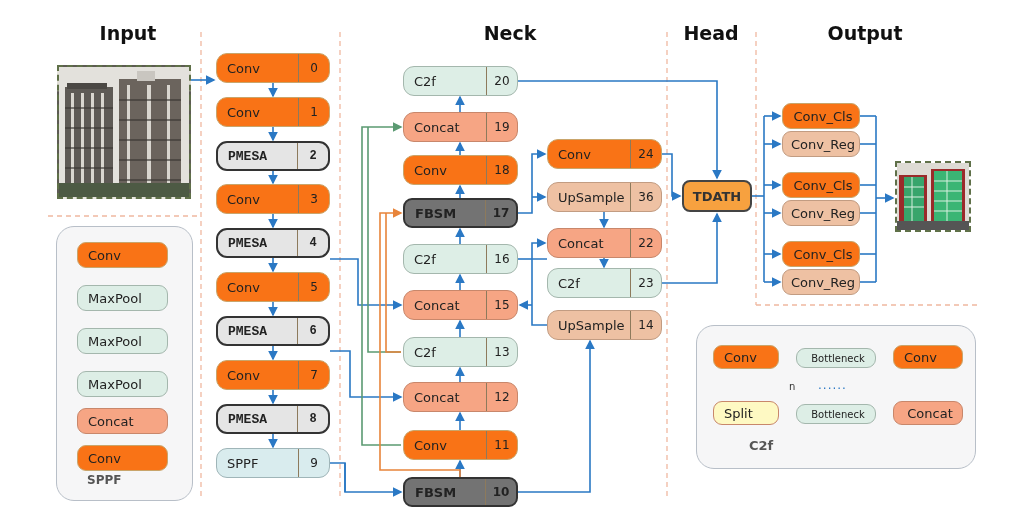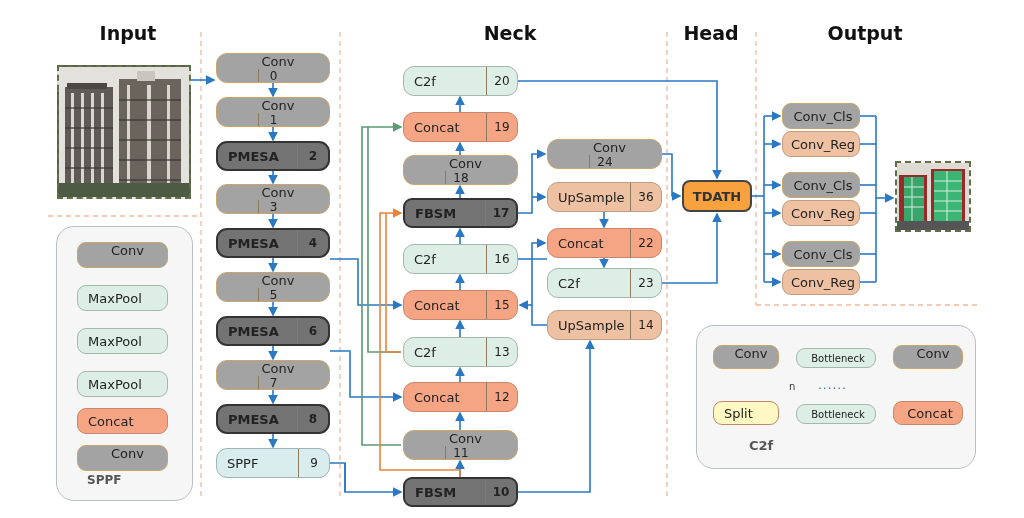--- a/index.html
+++ b/index.html
@@ -5,24 +5,24 @@
   html,body{margin:0;padding:0;background:#fff;}
   body{width:1024px;height:518px;position:relative;overflow:hidden;font-family:"DejaVu Sans","Liberation Sans",sans-serif;}
   #canvas{position:absolute;left:0;top:0;width:1024px;height:424px;}
   .hdr{position:absolute;font-weight:bold;font-size:19px;color:#111;text-align:center;}
   .blk{position:absolute;box-sizing:border-box;border:1px solid #b79a6a;border-radius:11px;display:flex;align-items:center;font-size:13px;color:#222;overflow:hidden;}
   .blk .nm{flex:1;padding-left:10px;white-space:nowrap;}
   .blk .ix{width:30px;height:100%;border-left:1px solid #8d7a5c;display:flex;align-items:center;justify-content:center;font-size:12px;}
   .blk.bold{border:2px solid #333;font-weight:bold;}
   .sblk{position:absolute;box-sizing:border-box;border:1px solid #b5a07a;border-radius:9px;display:flex;align-items:center;font-size:13px;color:#222;padding-left:10px;}
   .sblk.c{justify-content:center;padding-left:4px;}
-  .conv{background:#a3a3a3;border-color:#c9a56b;flex-direction:column;}
+  .conv{background:#f97316;border-color:#c9a56b;}
   .c2f{background:#ddeee6;border-color:#a4b7ad;}
   .concat{background:#f6a584;border-color:#c8876b;}
-  .pmesa{background:#737373;}
+  .pmesa{background:#e5e5e5;font-family:Liberation Mono, monospace;}
   .ups{background:#eec1a3;border-color:#c29c82;}
   .fbsm{background:#737373;border-radius:9px;}
   .sppf{background:#d9ecee;border-color:#9fb5b8;}
   .panel{position:absolute;box-sizing:border-box;border:1px solid #b8bfc8;border-radius:18px;background:#f6f6f7;}
   .panel-label{position:absolute;font-weight:bold;font-size:12px;color:#555;}
   .img{position:absolute;box-sizing:border-box;border:2px dashed #5f7048;overflow:hidden;}
   .tdath{position:absolute;box-sizing:border-box;background:#f7a13f;border:2px solid #444;border-radius:8px;display:flex;align-items:center;justify-content:center;font-weight:bold;font-size:13px;color:#333;}
 </style>
 </head>
 <body>

